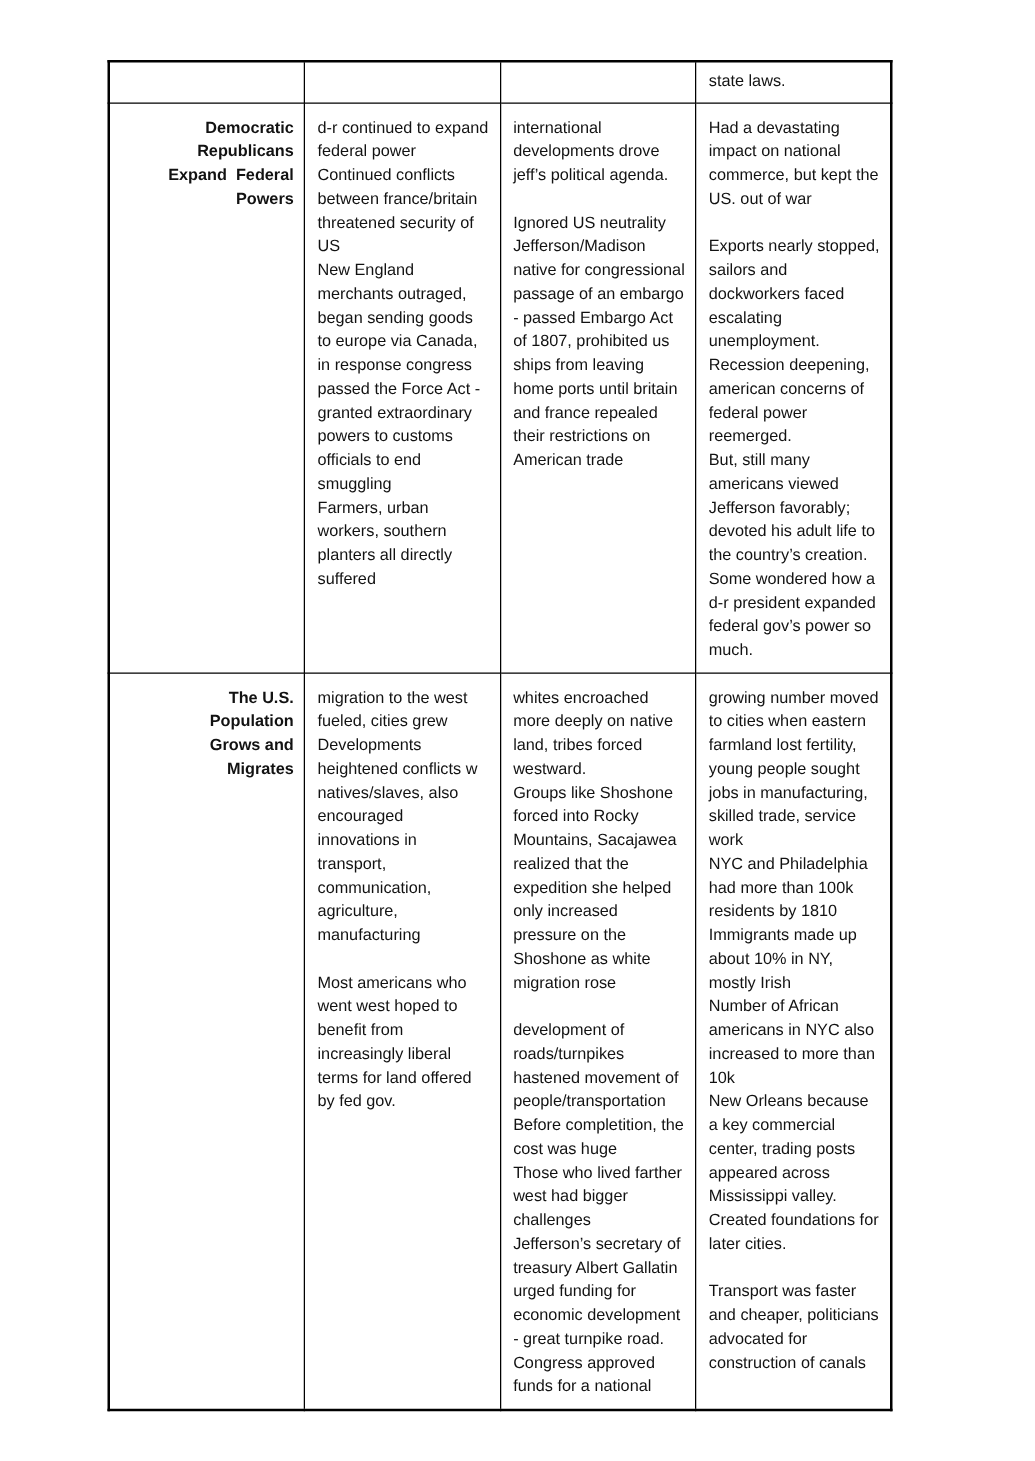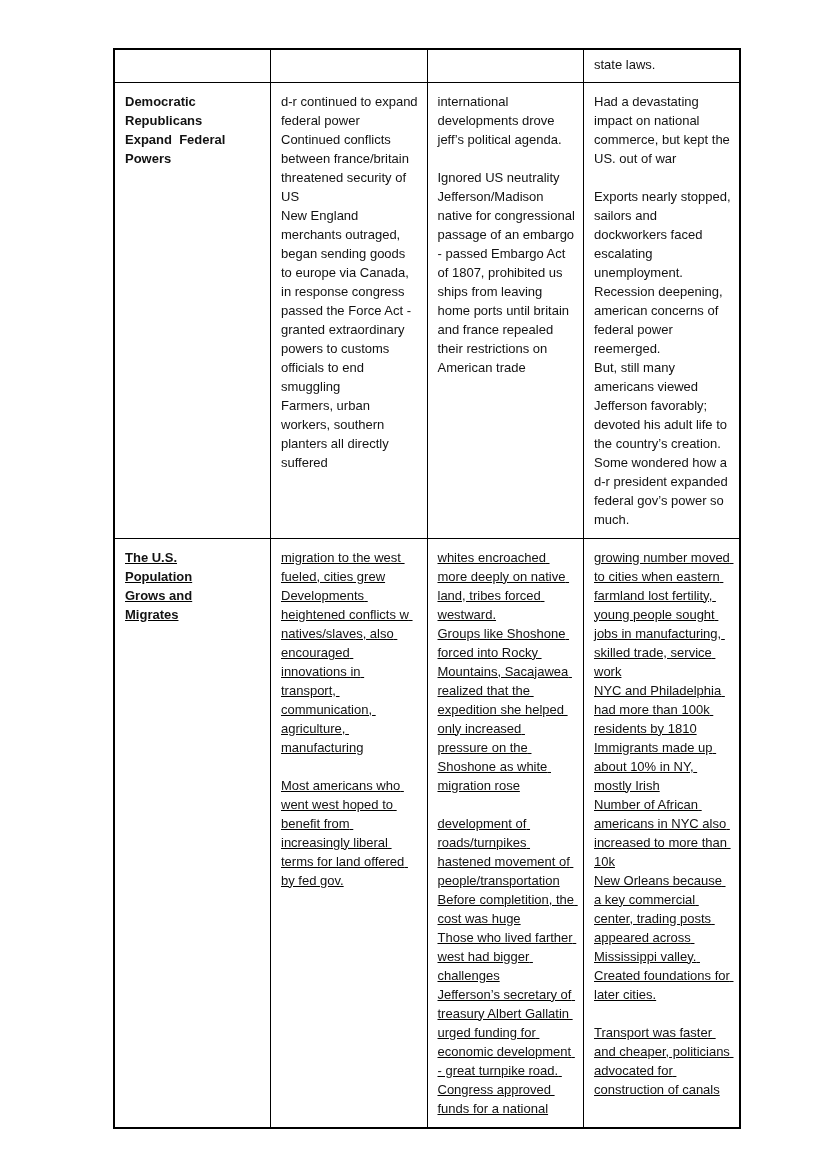--- a/index.html
+++ b/index.html
@@ -9,41 +9,42 @@
   }
   .page {
     position: relative;
     width: 828px;
     height: 1169px;
     background: #ffffff;
     overflow: hidden;
   }
   table.notes-table {
     position: absolute;
-    left: 113px;
+    left: 86px;
     top: 48px;
     width: 628px;
     table-layout: fixed;
     border-collapse: collapse;
     border: 2px solid #000000;
   }
   table.notes-table td {
     width: 25%;
     border: 1px solid #000000;
     vertical-align: top;
     padding: 9px 8px 9px 10px;
     font-size: 13px;
     line-height: 19px;
     color: #121212;
     white-space: pre-wrap;
     word-wrap: break-word;
   }
   td.topic-cell {
     font-weight: 700;
     padding-left: 18px;
+    text-align: right;
   }
   tr.row-stub td { padding-top: 5px; padding-bottom: 5px; }
 </style>
 </head>
 <body>
 
 <div class="page">
   <table class="notes-table">
     <tbody>
         <tr class="row-stub" style="height:33px;">
@@ -65,21 +66,21 @@
 
 Ignored US neutrality
 Jefferson/Madison native for congressional passage of an embargo - passed Embargo Act of 1807, prohibited us ships from leaving home ports until britain and france repealed their restrictions on American trade</td>
       <td>Had a devastating impact on national commerce, but kept the US. out of war
 
 Exports nearly stopped, sailors and dockworkers faced escalating unemployment.
 Recession deepening, american concerns of federal power reemerged.
 But, still many americans viewed Jefferson favorably; devoted his adult life to the country’s creation.
 Some wondered how a d-r president expanded federal gov’s power so much.</td>
     </tr>
-    <tr style="height:579px;text-decoration:underline;">
+    <tr style="height:579px;">
       <td class="topic-cell">The U.S.
 Population
 Grows and
 Migrates</td>
       <td>migration to the west fueled, cities grew
 Developments heightened conflicts w natives/slaves, also encouraged innovations in transport, communication, agriculture, manufacturing
 
 Most americans who went west hoped to benefit from increasingly liberal terms for land offered by fed gov.</td>
       <td>whites encroached more deeply on native land, tribes forced westward.
 Groups like Shoshone forced into Rocky Mountains, Sacajawea realized that the expedition she helped only increased pressure on the Shoshone as white migration rose

